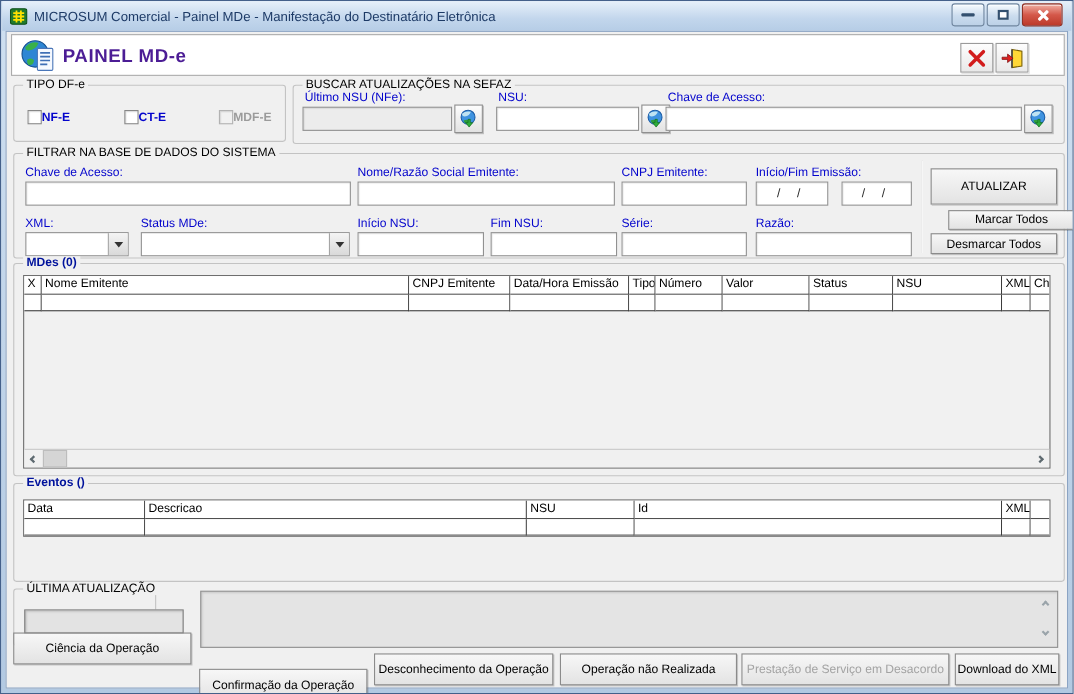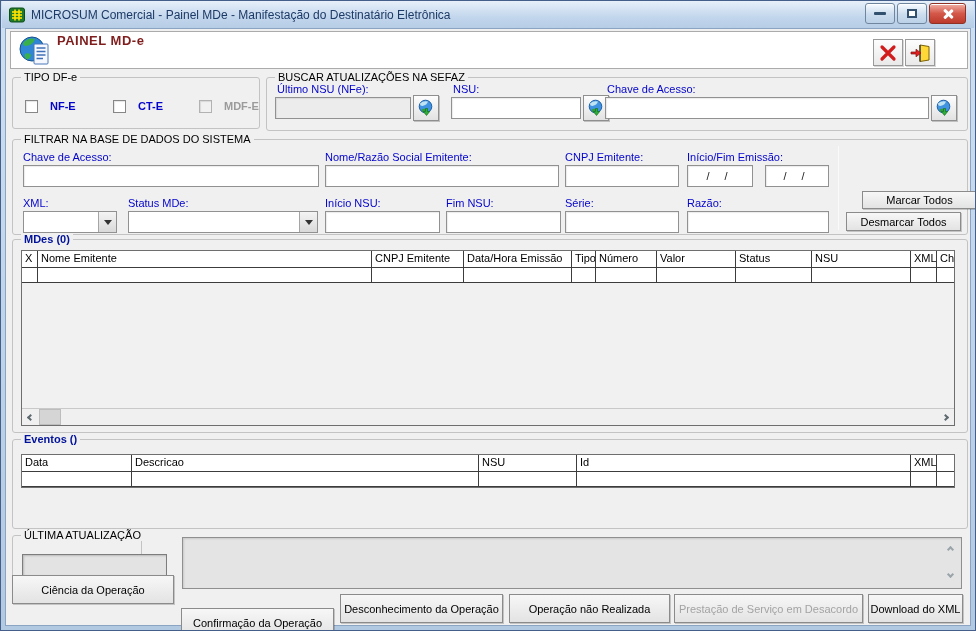--- a/index.html
+++ b/index.html
@@ -20,42 +20,42 @@
   .g-x { position:relative; width:12px; height:12px; }
   .g-x:before,.g-x:after { content:""; position:absolute; left:5px; top:0; width:2.6px; height:12px; background:#fff; border-radius:1px; }
   .g-x:before { transform:rotate(45deg); } .g-x:after { transform:rotate(-45deg); }
 
   
   .client { position:absolute; left:4px; top:27px; width:966px; height:598px; background:#f0f0f0; border:1px solid #8ba4c4; }
 
   
   .toolbar { position:absolute; left:4px; top:2px; width:958px; height:38px; background:#fff; border:1px solid #ababab; }
   .toolbar .hicon { position:absolute; left:8px; top:3px; }
-  .toolbar .htitle { position:absolute; left:46px; top:1px; font-size:13px; font-weight:bold; color:#7f1d1d; letter-spacing:0.5px; }
+  .toolbar .htitle { position:absolute; left:46px; top:9px; font-size:17px; font-weight:bold; color:#4c1d95; letter-spacing:0.5px; }
   .tbtn { position:absolute; top:7px; width:30px; height:27px; background:linear-gradient(#fdfdfd,#e9e9e9); border:1px solid #9a9a9a;
           display:flex; align-items:center; justify-content:center; box-shadow:1px 1px 0 rgba(0,0,0,.15); }
 
   
   .group { position:absolute; border:1px solid #c3c3c3; border-radius:3px; }
   .legend { position:absolute; top:-7px; left:8px; background:#f0f0f0; padding:0 3px; font-size:11px; color:#000; white-space:nowrap; }
   .legend.blue { color:#00129c; font-weight:bold; }
 
   .lbl { position:absolute; color:#0404cc; font-size:11px; white-space:nowrap; }
   .tb  { position:absolute; height:22px; background:#fff; border:1px solid #919191; box-shadow:inset 1px 1px 1px rgba(0,0,0,.08); }
   .tb.disabled { background:#ececec; }
   .tb .maskv { display:block; text-align:center; line-height:20px; color:#222; letter-spacing:6px; }
 
   .btn { position:absolute; background:linear-gradient(#f7f7f7,#e3e3e3); border:1px solid #8b8b8b; display:flex; align-items:center;
          justify-content:center; font-size:11px; color:#000; box-shadow:1px 1px 0 rgba(0,0,0,.18); white-space:nowrap; }
   .btn.disabled { color:#a3a3a3; }
 
   .sbtn { position:absolute; width:26px; height:26px; background:linear-gradient(#fdfdfd,#e2e2e2); border:1px solid #8f8f8f;
           display:flex; align-items:center; justify-content:center; box-shadow:1px 1px 0 rgba(0,0,0,.2); }
 
-  .checkrow { position:absolute; display:flex; align-items:flex-start; gap:12px; }
+  .checkrow { position:absolute; display:flex; align-items:center; gap:0; }
   .cb { width:13px; height:13px; background:#fff; border:1px solid #878787; box-shadow:inset 1px 1px 1px rgba(0,0,0,.1); }
   .cb.disabled { background:#f1f1f1; border-color:#b2b2b2; }
   .cblbl { color:#0404cc; font-weight:bold; }
   .cblbl.disabled { color:#9b9b9b; }
 
   .combo { position:absolute; height:22px; background:#fff; border:1px solid #919191; }
   .combo .dd { position:absolute; right:0; top:0; bottom:0; width:18px; background:linear-gradient(#f4f4f4,#d9d9d9); border-left:1px solid #a5a5a5;
                display:flex; align-items:center; justify-content:center; }
   .tri-down { width:0; height:0; border-left:4px solid transparent; border-right:4px solid transparent; border-top:5px solid #333; }
 
@@ -222,20 +222,21 @@
       <span class="lbl" style="left:674px; top:11px;">Início/Fim Emissão:</span>
       <div class="tb" style="left:674px; top:25px; width:66px;">
           <span class="maskv">/  /</span>
         </div>
       <div class="tb" style="left:752px; top:25px; width:64px;">
           <span class="maskv">/  /</span>
         </div>
 
       <div class="vdivider" style="left:825px; top:6px; height:84px;"></div>
 
+      <div class="btn" style="left:833px; top:13px; width:115px; height:33px;">ATUALIZAR</div>
 
       <span class="lbl" style="left:10px; top:57px;">XML:</span>
       <div class="combo" style="left:10px; top:71px; width:94px;">
         <span></span>
         <span class="dd">
             <span class="tri-down"></span>
           </span>
       </div>
 
       <span class="lbl" style="left:115px; top:57px;">Status MDe:</span>

